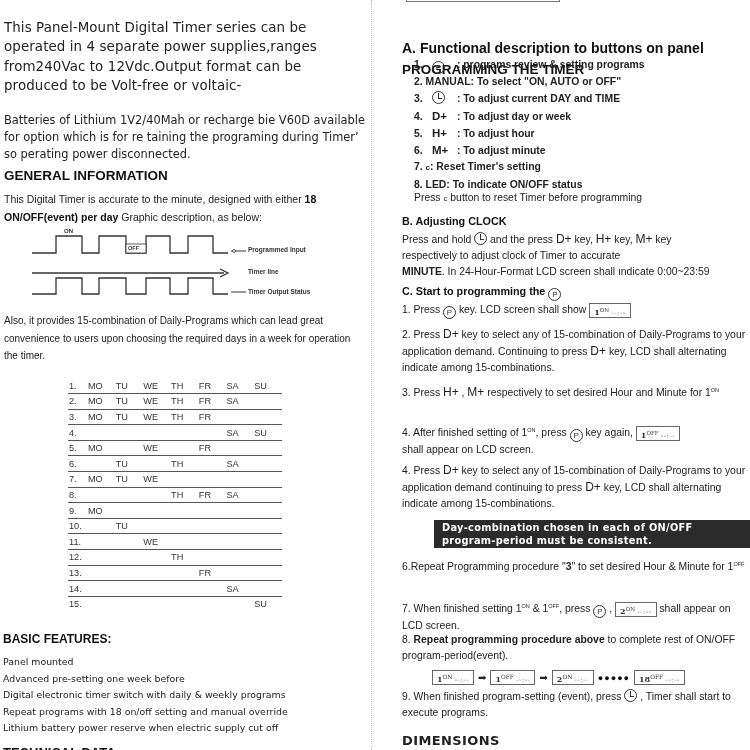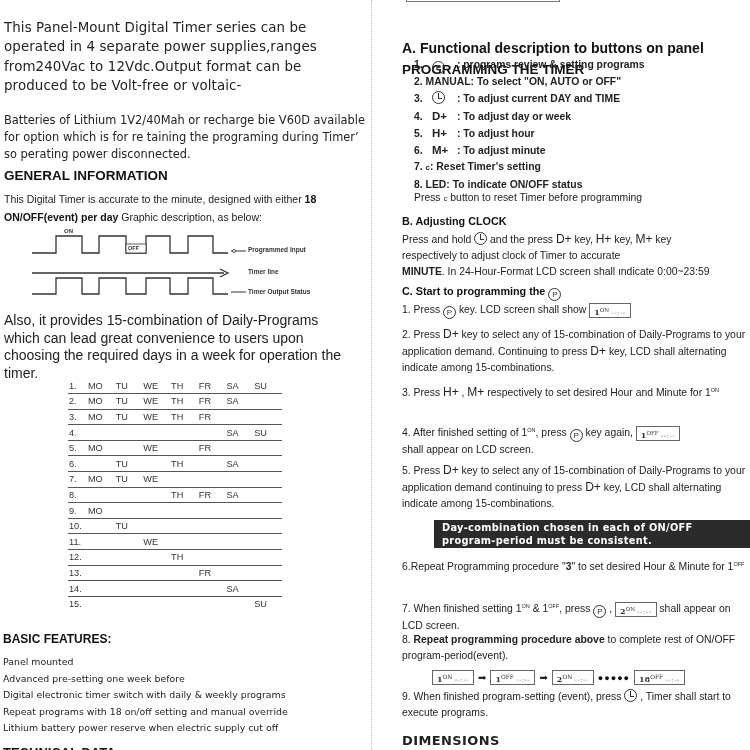--- a/index.html
+++ b/index.html
@@ -12,21 +12,21 @@
 
   .intro1 { position: absolute; left: 4px; top: 18px; width: 360px; font-family: "DejaVu Sans", sans-serif; font-size: 13.4px; line-height: 19.4px; color: #222; letter-spacing: 0.1px; }
   .intro2 { position: absolute; left: 4px; top: 112px; width: 365px; font-family: "DejaVu Sans", sans-serif; font-size: 11.4px; line-height: 17px; color: #222; }
 
   .h-general { position: absolute; left: 4px; top: 168px; font-size: 13.5px; font-weight: bold; color: #111; }
   .general-text { position: absolute; left: 4px; top: 190px; width: 345px; font-size: 10.5px; line-height: 18px; color: #222; }
   .general-text b { color: #111; }
 
   .waveform { position: absolute; left: 28px; top: 228px; width: 300px; height: 78px; }
 
-  .also-text { position: absolute; left: 4px; top: 312px; width: 350px; font-size: 14px; line-height: 17.5px; color: #222; }
+  .also-text { position: absolute; left: 4px; top: 312px; width: 350px; font-size: 10px; line-height: 17.5px; color: #222; }
 
   .days-table { position: absolute; left: 68px; top: 378px; width: 214px; border-collapse: collapse; font-size: 9.2px; color: #333; }
   .days-table td { height: 15.6px; padding: 0 0 0 0; border-bottom: 1.4px solid #555; vertical-align: middle; }
   .days-table tr:last-child td { border-bottom: none; }
   .days-table td.num { width: 20px; padding-left: 1px; }
   .days-table td.day { width: 28px; }
 
   .h-basic { position: absolute; left: 3px; top: 632px; font-size: 12px; font-weight: bold; color: #111; }
   .basic-list { position: absolute; left: 3px; top: 654px; font-family: "DejaVu Sans", sans-serif; font-size: 9.4px; line-height: 16.6px; color: #222; list-style: none; }
   .h-tech { position: absolute; left: 3px; top: 745px; font-size: 13px; font-weight: bold; color: #111; }
@@ -291,21 +291,21 @@
   <div class="sec-c"><span>C. Start to programming the </span><span class="ico" style="font-weight:normal;">P</span></div>
 
   <div class="step" style="top:302px;"><span>1. Press </span> <span class="ico">P</span> <span> key. LCD screen shall show </span><span class="lcd"><b>1</b><sup>ON</sup> <span class="dash">--:--</span></span></div>
 
   <div class="step" style="top:326px;"><span>2. Press </span><span class="key">D+</span><span> key to select any of 15-combination of Daily-Programs to your application demand. Continuing to press </span><span class="key">D+</span><span> key, LCD shall alternating indicate among 15-combinations.</span></div>
 
   <div class="step" style="top:382px;"><span>3. Press </span> <span class="key">H+</span><span> , </span><span class="key">M+</span><span> respectively to set desired Hour and Minute for 1</span><sup>ON</sup></div>
 
   <div class="step" style="top:422px;"><span>4. After finished setting of 1</span><sup>ON</sup><span>, press </span> <span class="ico">P</span> <span> key again, </span><span class="lcd"><b>1</b><sup>OFF</sup> <span class="dash">--:--</span></span><br><span> shall appear on LCD screen.</span></div>
 
-  <div class="step" style="top:462px;"><span>5. Press </span><span class="key">D+</span><span> key to select any of 15-combination of Daily-Programs to your application demand continuing to press </span><span class="key">D+</span><span> key, LCD shall alternating indicate among 15-combinations.</span></div>
+  <div class="step" style="top:462px;"><span>4. Press </span><span class="key">D+</span><span> key to select any of 15-combination of Daily-Programs to your application demand continuing to press </span><span class="key">D+</span><span> key, LCD shall alternating indicate among 15-combinations.</span></div>
 
   <div class="note-box">Day-combination chosen in each of ON/OFF program-period must be consistent.</div>
 
   <div class="step" style="top:556px;"><span>6.Repeat Programming procedure "</span><b>3</b><span>" to set desired Hour &amp; Minute for 1</span><sup>OFF</sup></div>
 
   <div class="step" style="top:598px;"><span>7. When finished setting 1</span><sup>ON</sup><span> &amp; 1</span><sup>OFF</sup><span>, press </span> <span class="ico">P</span><span> , </span><span class="lcd"><b>2</b><sup>ON</sup> <span class="dash">--:--</span></span><span> shall appear on LCD screen.</span></div>
 
   <div class="step" style="top:632px;"><span>8. </span><b>Repeat programming procedure above</b><span> to complete rest of ON/OFF program-period(event).</span></div>
 
   <div class="seq">

